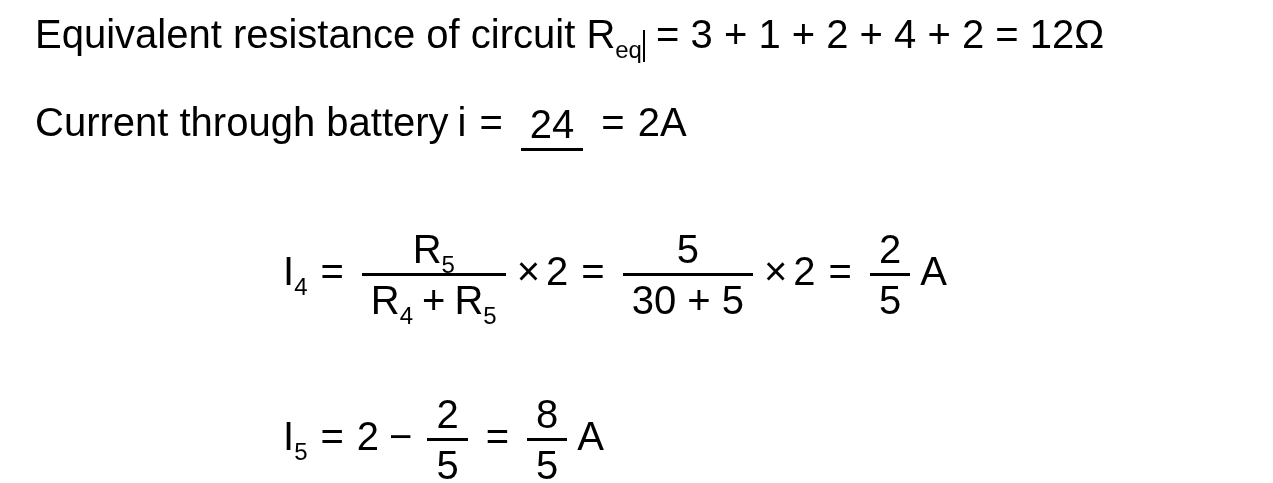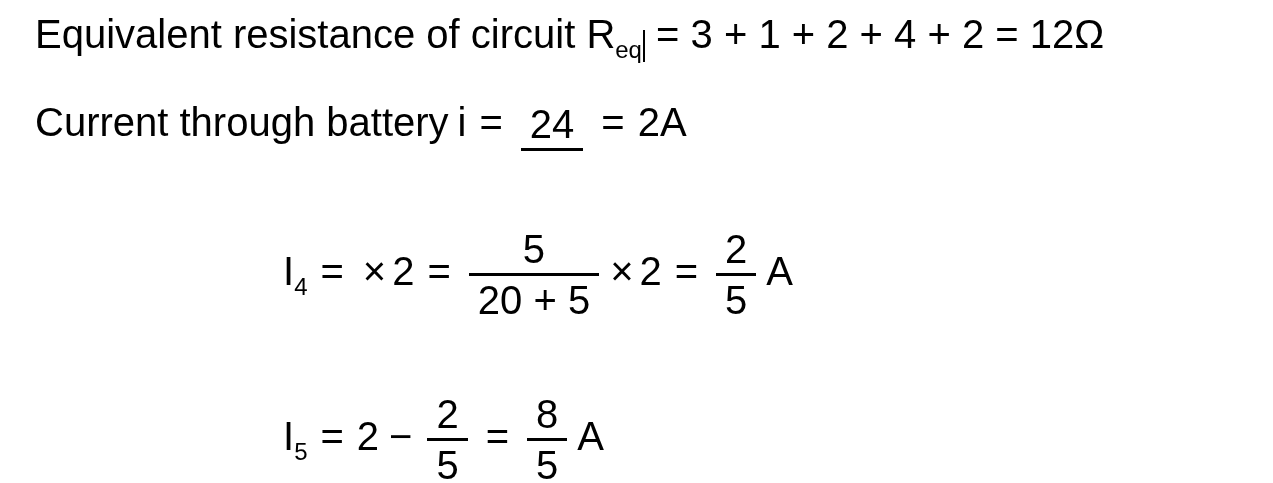--- a/index.html
+++ b/index.html
@@ -61,24 +61,28 @@
 
 <div class="page">
 
   <div class="line" style="top:8px; left:35px;"><span>Equivalent resistance of circuit </span><span>R</span><span class="s">eq</span><span class="cursor"></span><span> = 3 + 1 + 2 + 4 + 2 = 12Ω</span></div>
 
   <div class="line" style="top:96px; left:35px;"><span>Current through battery</span><span class="var-i">i</span><span class="eq-op">=</span><span class="frac">
         <span class="num">24</span>
         <span class="bar"></span>
       </span><span class="eq-op">=</span><span>2A</span></div>
 
-  <div class="line" style="top:225px; left:283px;"><span>I</span><span class="s">4</span><span class="eq-op">=</span><span class="times-op">×</span><span>2</span><span class="eq-op">=</span><span class="frac">
+  <div class="line" style="top:225px; left:283px;"><span>I</span><span class="s">4</span><span class="eq-op">=</span><span class="frac">
+        <span class="num"><span>R</span><span class="s">5</span></span>
+        <span class="bar"></span>
+        <span class="den"><span>R</span><span class="s">4</span><span class="plus-op">+</span><span>R</span><span class="s">5</span></span>
+      </span><span class="times-op">×</span><span>2</span><span class="eq-op">=</span><span class="frac">
         <span class="num">5</span>
         <span class="bar"></span>
-        <span class="den">20 + 5</span>
+        <span class="den">30 + 5</span>
       </span><span class="times-op">×</span><span>2</span><span class="eq-op">=</span><span class="frac">
         <span class="num">2</span>
         <span class="bar"></span>
         <span class="den">5</span>
       </span><span class="unit">A</span></div>
 
   <div class="line" style="top:390px; left:283px;"><span>I</span><span class="s">5</span><span class="eq-op">=</span><span>2</span><span class="minus-op">−</span><span class="frac">
         <span class="num">2</span>
         <span class="bar"></span>
         <span class="den">5</span>

